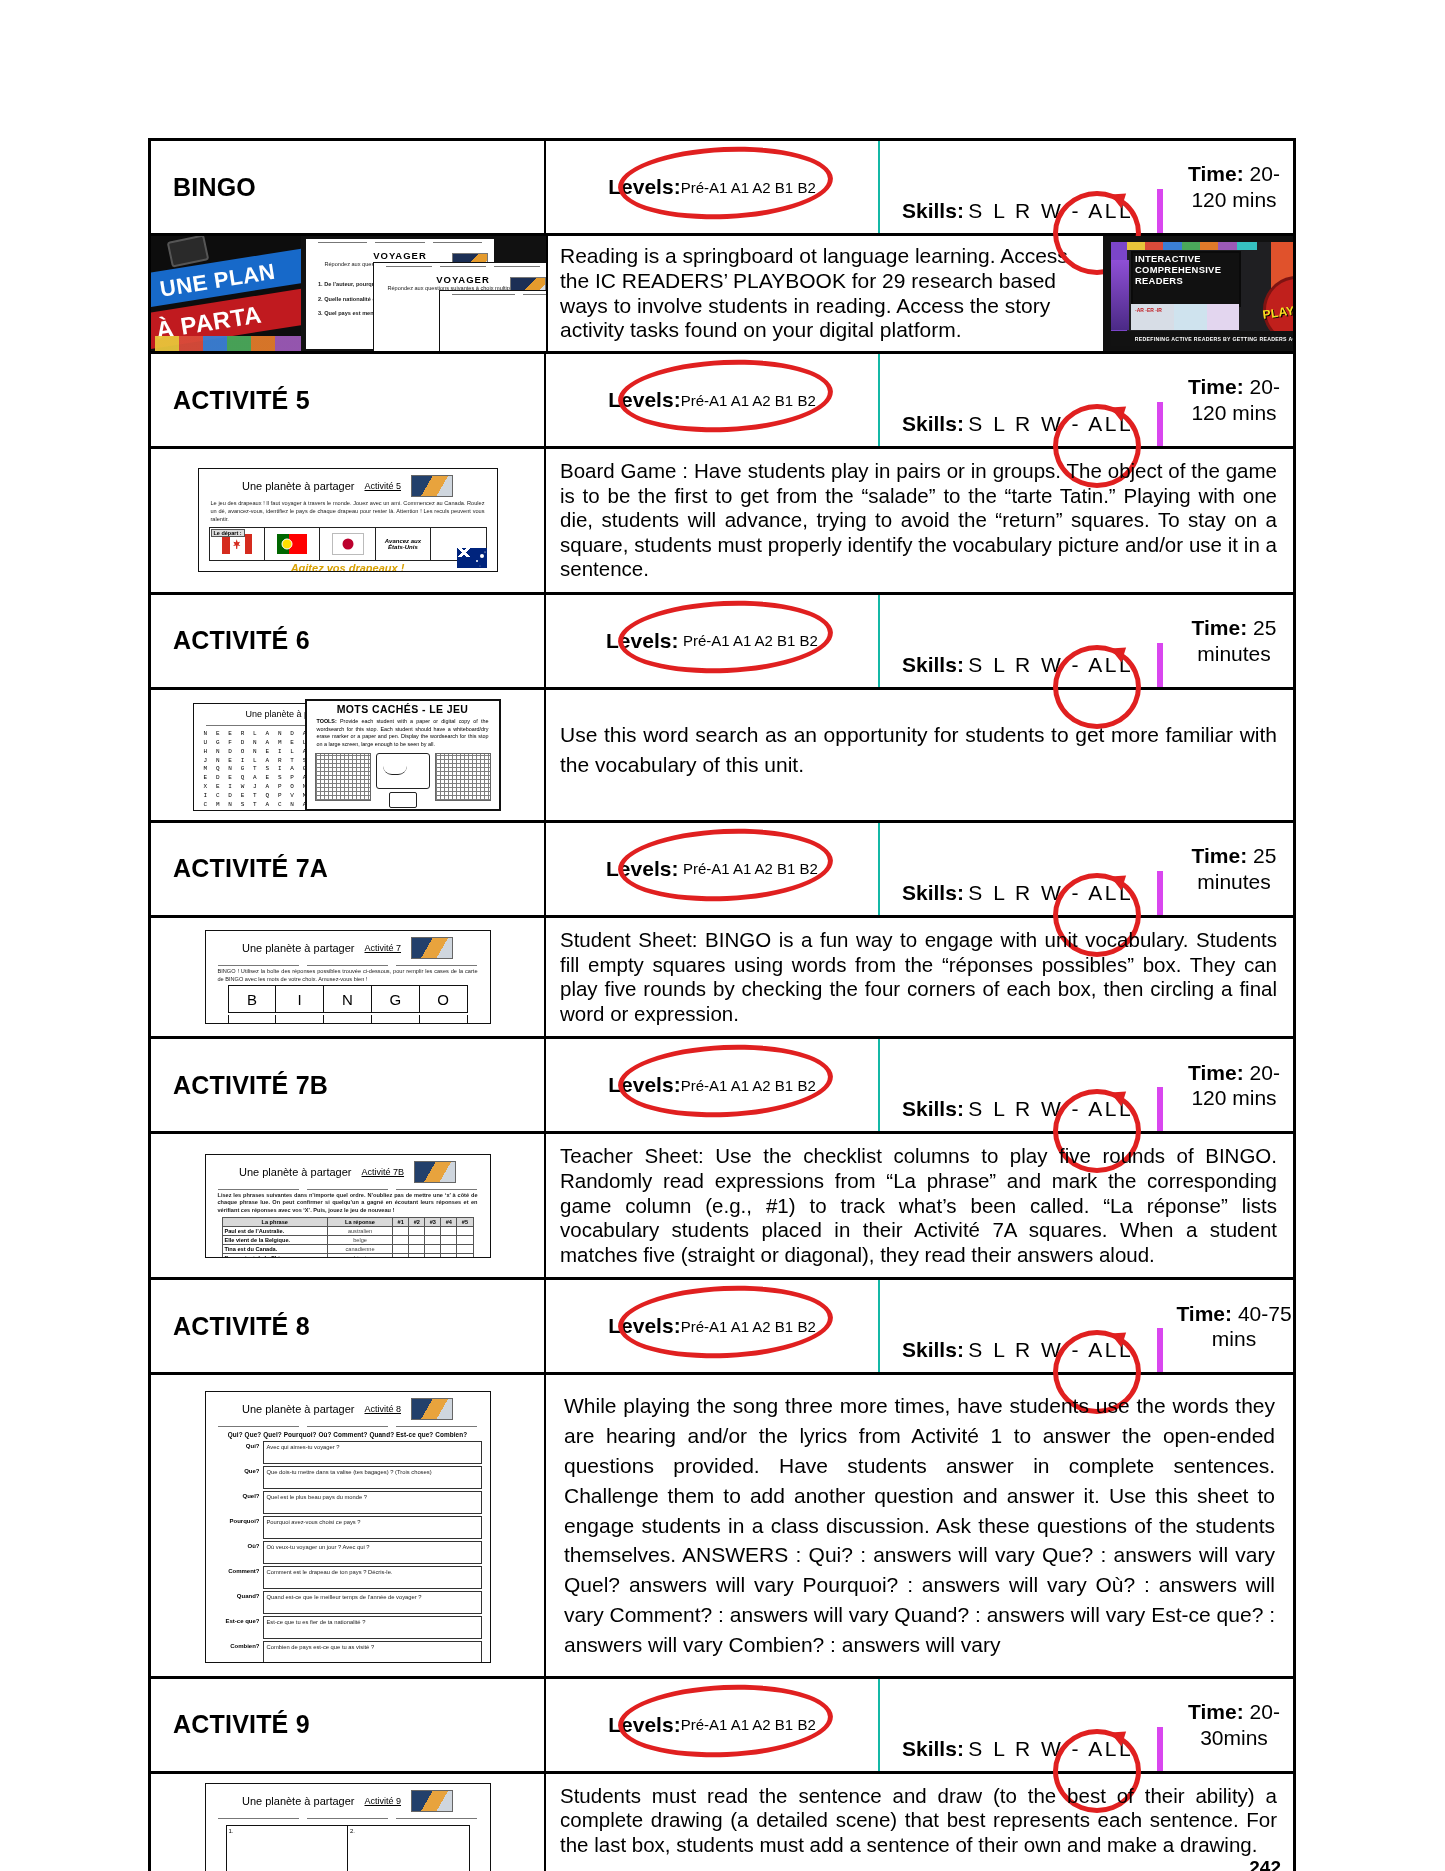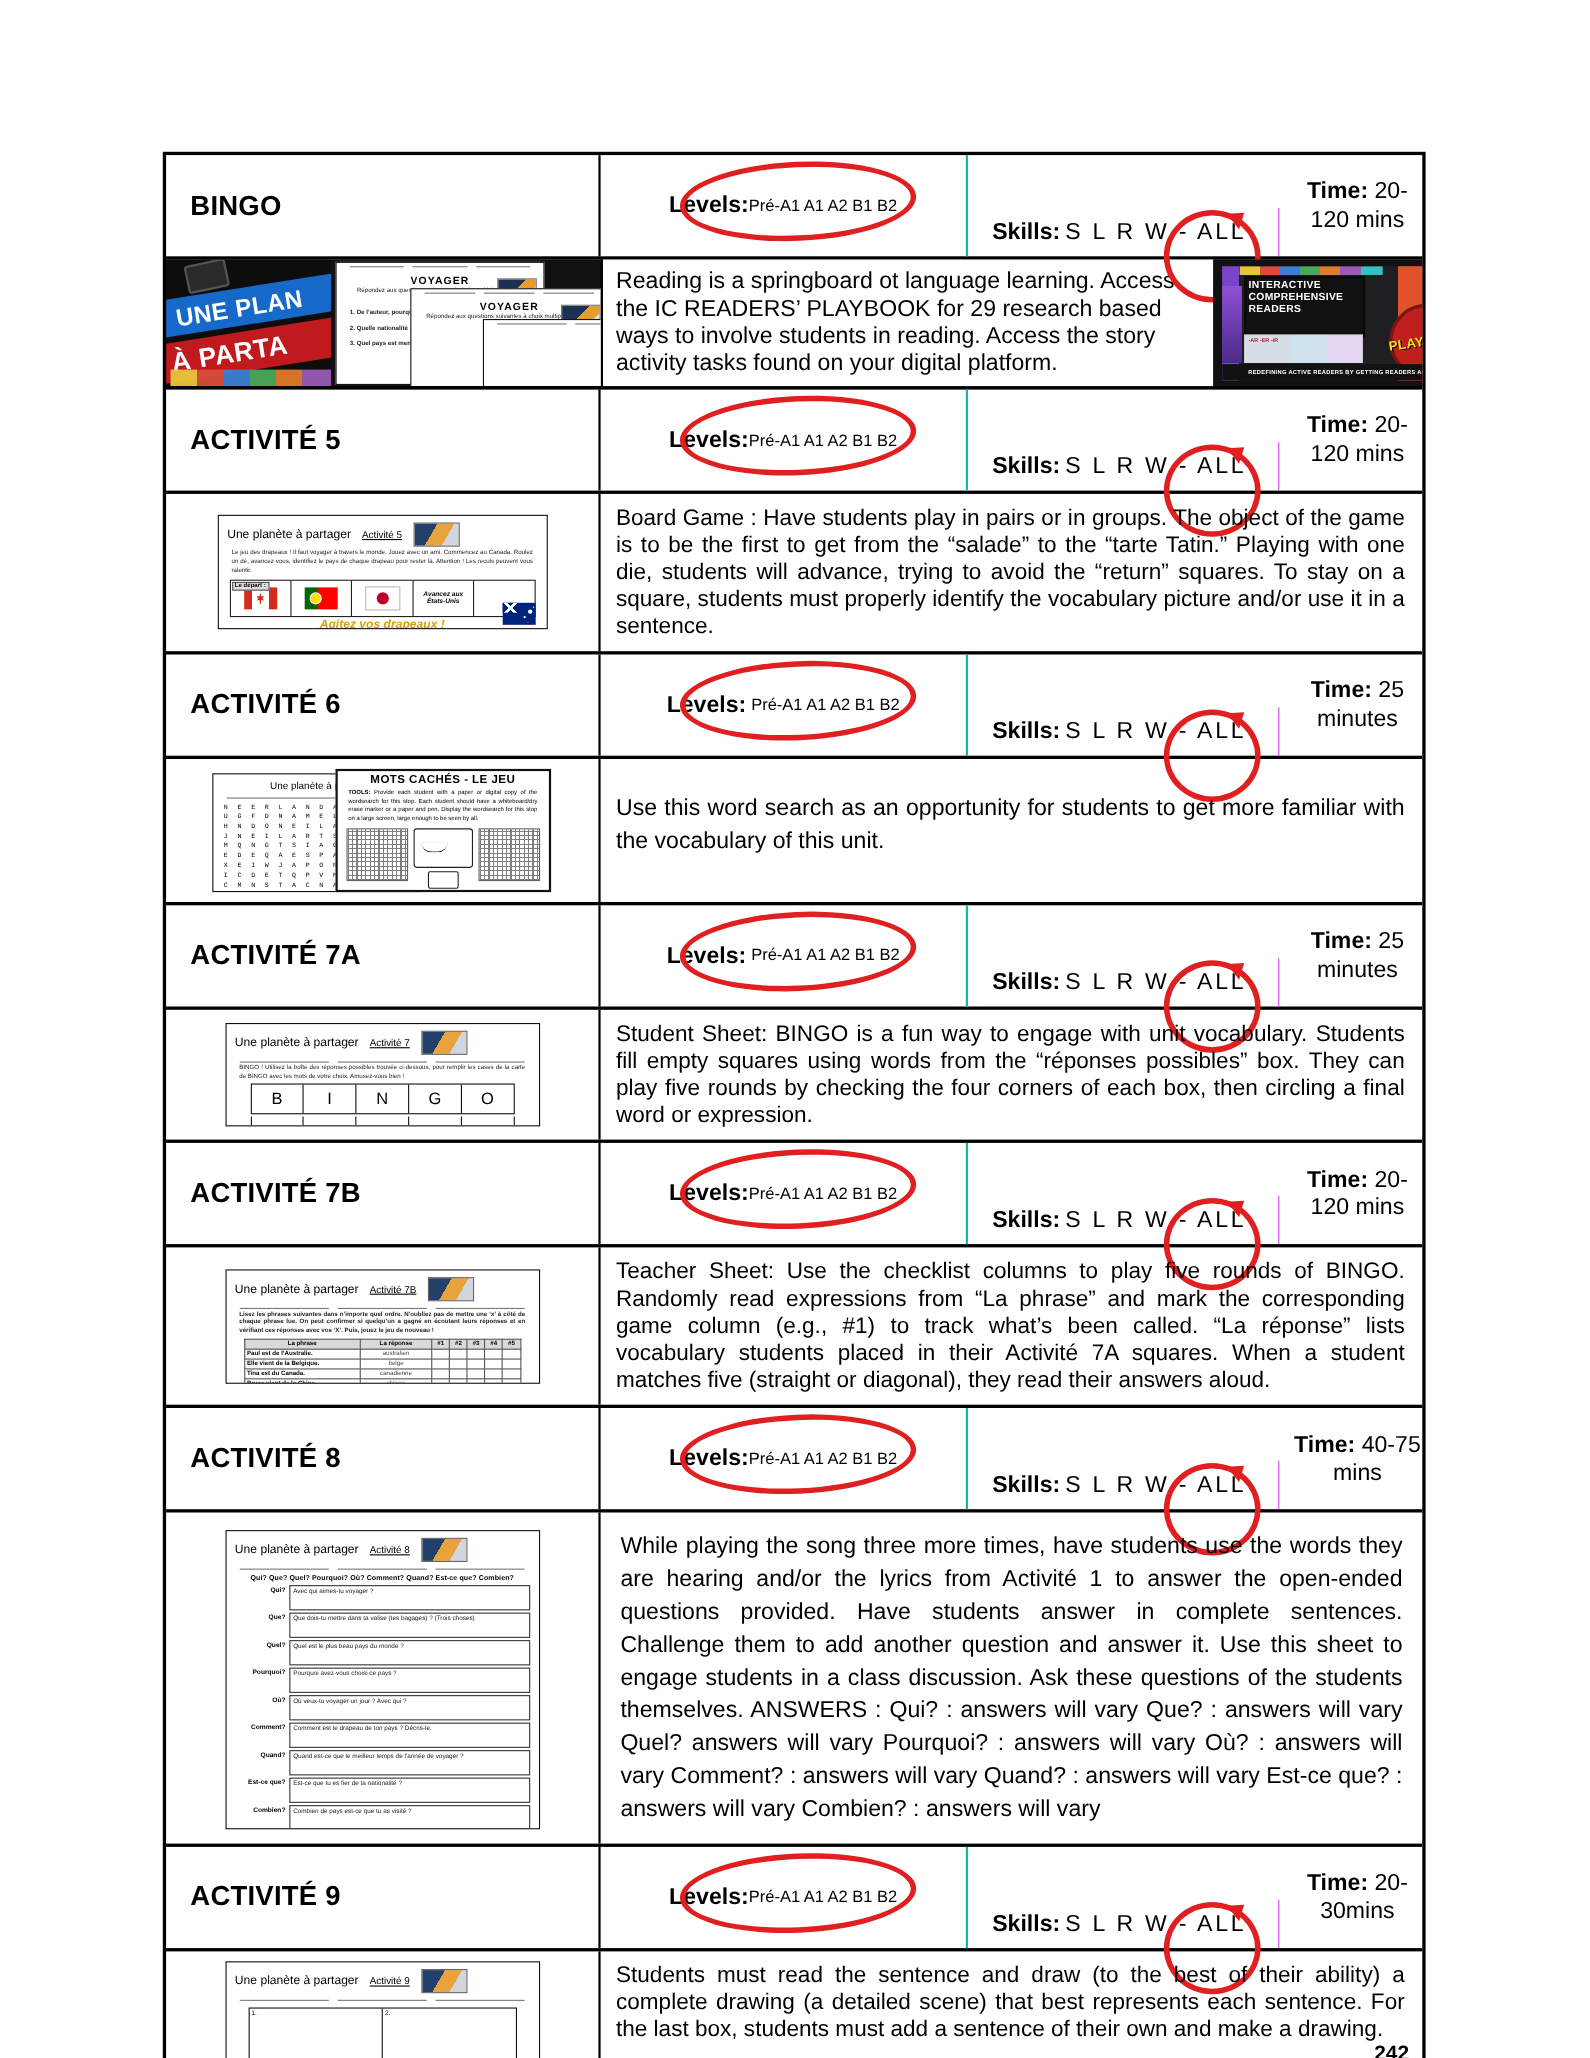--- a/index.html
+++ b/index.html
@@ -45,21 +45,21 @@
   .hdr .c-levels{
     flex:1 1 auto;
     border-right:2px solid #14b8a6;
     display:flex;align-items:center;justify-content:center;
     position:relative;
     padding:10px 12px;
     box-sizing:border-box;
   }
   .hdr .c-skills{
     width:283px; flex:0 0 283px;
-    border-right:1px solid #d946ef;
+    border-right:6px solid #d946ef;
     display:flex;align-items:flex-end;
     padding:10px 0 10px 22px;
     position:relative;
     box-sizing:border-box;
     margin-top:48px;
   }
   .hdr .c-time{
     width:130px; flex:0 0 130px;
     display:flex;align-items:center;
     padding:8px 0 8px 12px;
@@ -190,21 +190,21 @@
   .ws{
     background:#fff;border:1.5px solid #111;box-sizing:border-box;
     position:relative;overflow:hidden;
   }
   .ws .ws-title{
     font-size:9.5px;text-align:center;padding-top:5px;font-family:"Liberation Sans",sans-serif;
   }
   .ws-stack{position:relative;width:300px;height:96px;}
   .ws-stack .ws{position:absolute;}
 
-  .doc-head{display:flex;align-items:center;gap:10px;padding:6px 8px 3px;}
+  .doc-head{display:flex;align-items:center;justify-content:center;gap:10px;padding:6px 8px 3px;}
   .doc-head .dh-t{font-size:11px;}
   .doc-head .dh-a{font-size:9px;text-decoration:underline;}
   .doc-head .dh-img{width:40px;height:20px;background:linear-gradient(120deg,#23406b 0 40%,#e8a33d 40% 70%,#cfd6de 70% 100%);border:1px solid #666;}
   .tiny{font-size:5.6px;color:#222;line-height:1.35;padding:0 12px;text-align:justify;}
   .namerow{display:flex;gap:8px;padding:3px 12px 2px;font-size:5px;color:#333;}
   .namerow div{flex:1;border-bottom:.8px solid #777;}
 
   
   .flags{display:flex;margin:4px 10px 0;border:1px solid #222;}
   .flags .cell{flex:1;height:32px;border-right:1px solid #222;display:flex;align-items:center;justify-content:center;font-size:6px;text-align:center;line-height:1.1;}

